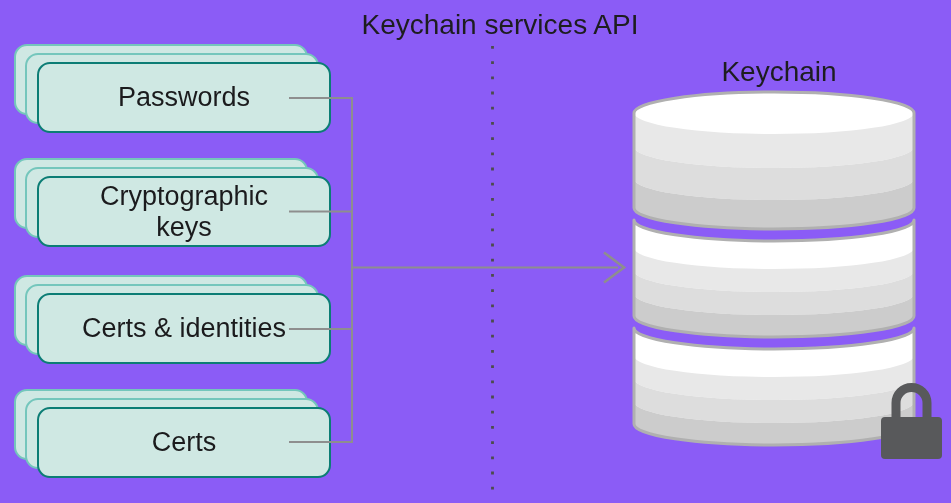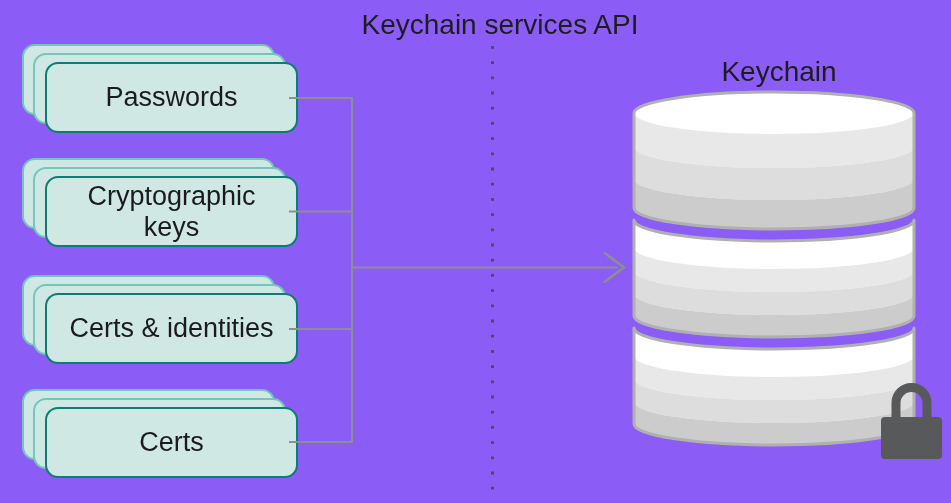--- a/index.html
+++ b/index.html
@@ -19,22 +19,22 @@
     white-space:nowrap;
   }
 
   .stack { position:absolute; left:14px; width:278px; height:91px; }
   .stack.s1 { top:44px; }
   .stack.s2 { top:158px; }
   .stack.s3 { top:275px; }
   .stack.s4 { top:389px; }
 
   .card {
-    position:absolute; width:253px; height:71px; box-sizing:border-box;
-    background:#cfe8e3; border:2.5px solid #74c6bc; border-radius:13px;margin-left:8px;
+    position:absolute; width:294px; height:71px; box-sizing:border-box;
+    background:#cfe8e3; border:2.5px solid #74c6bc; border-radius:13px;
   }
   .card.l0 { left:0; top:0; }
   .card.l1 { left:11px; top:9px; }
   .card.front {
     left:23px; top:18px; border-color:#0c7d75;
     display:flex; align-items:center; justify-content:center;
   }
   .card-label {
     font-size:27px; line-height:31px; text-align:center; color:#1b1b1d;
   }

